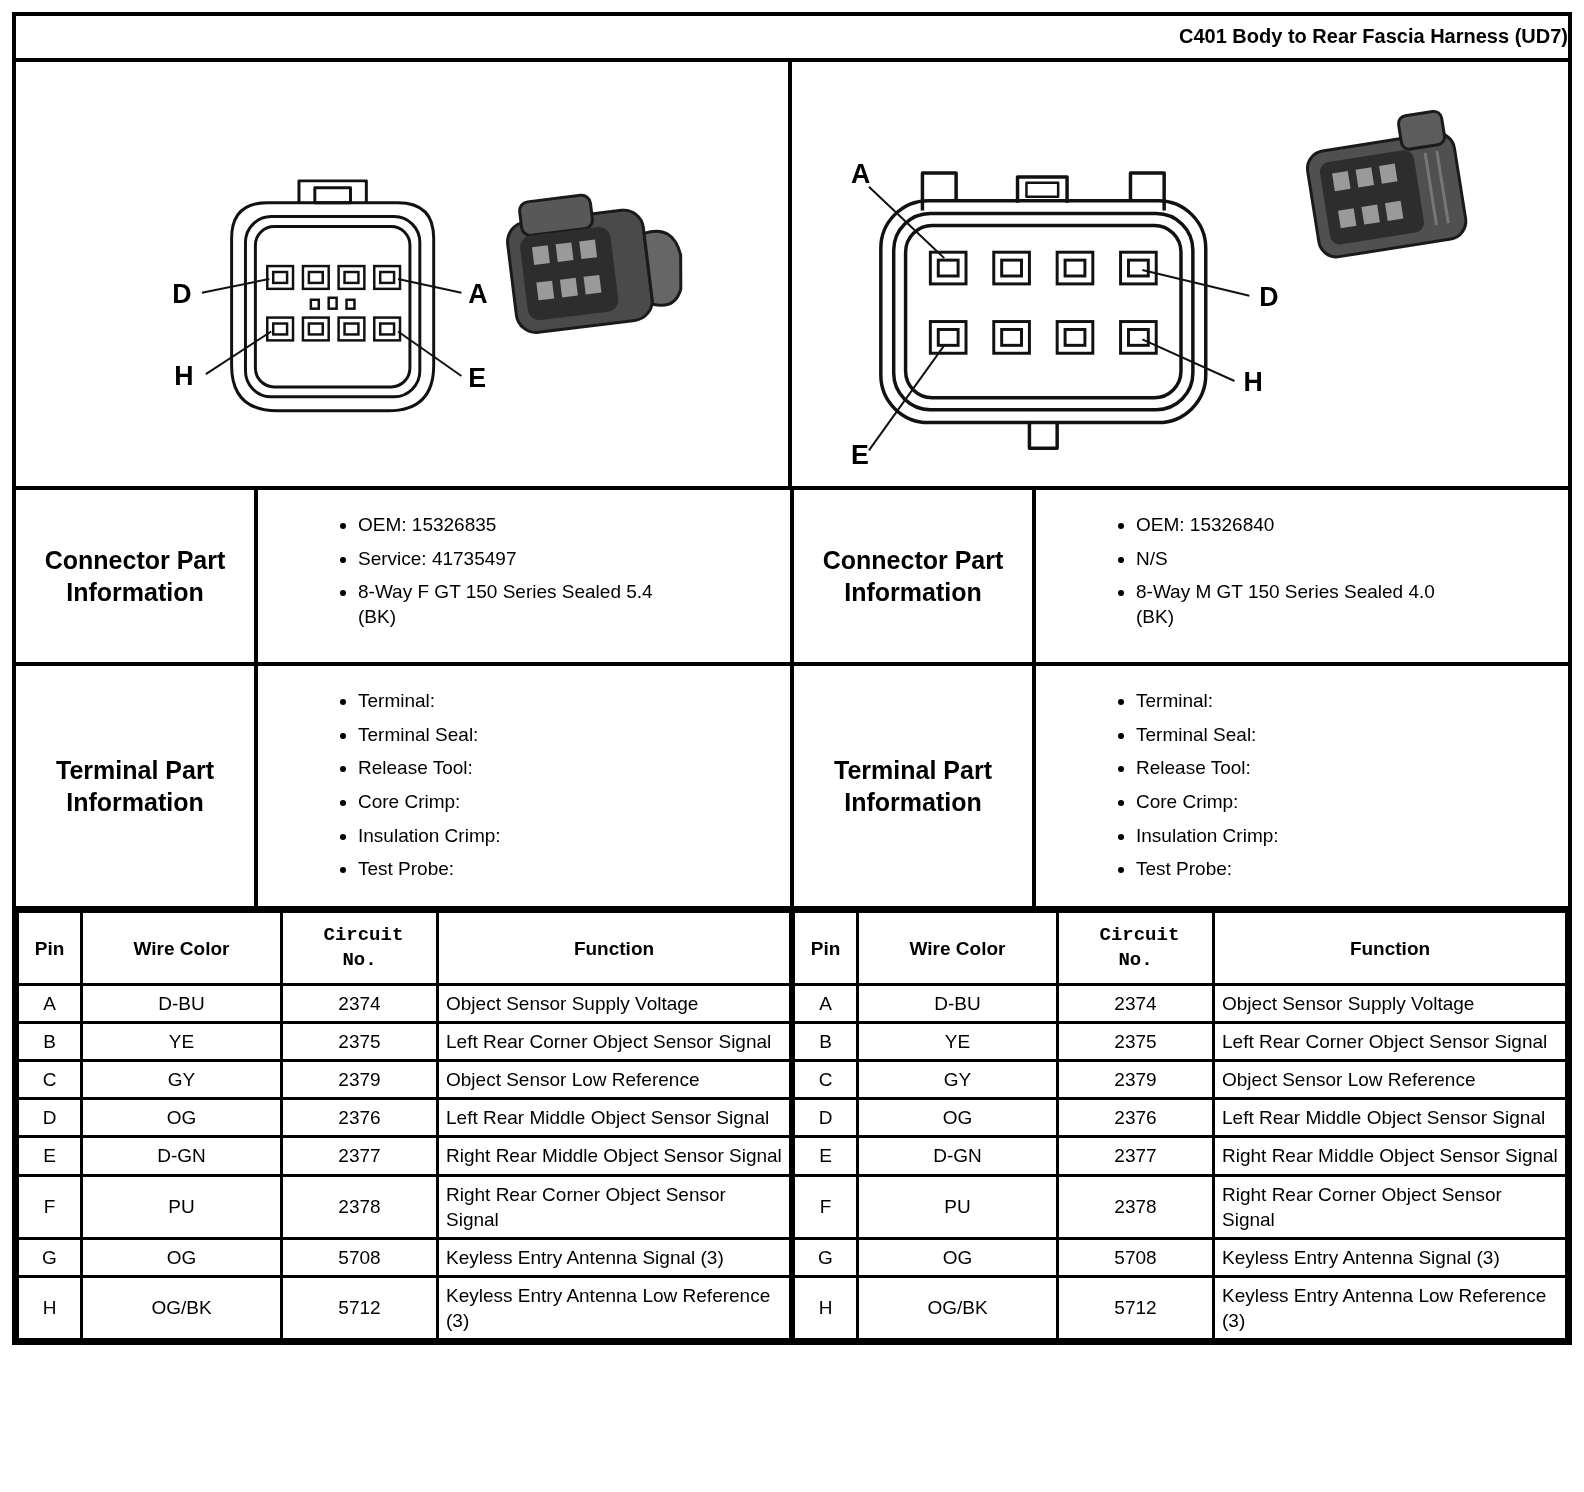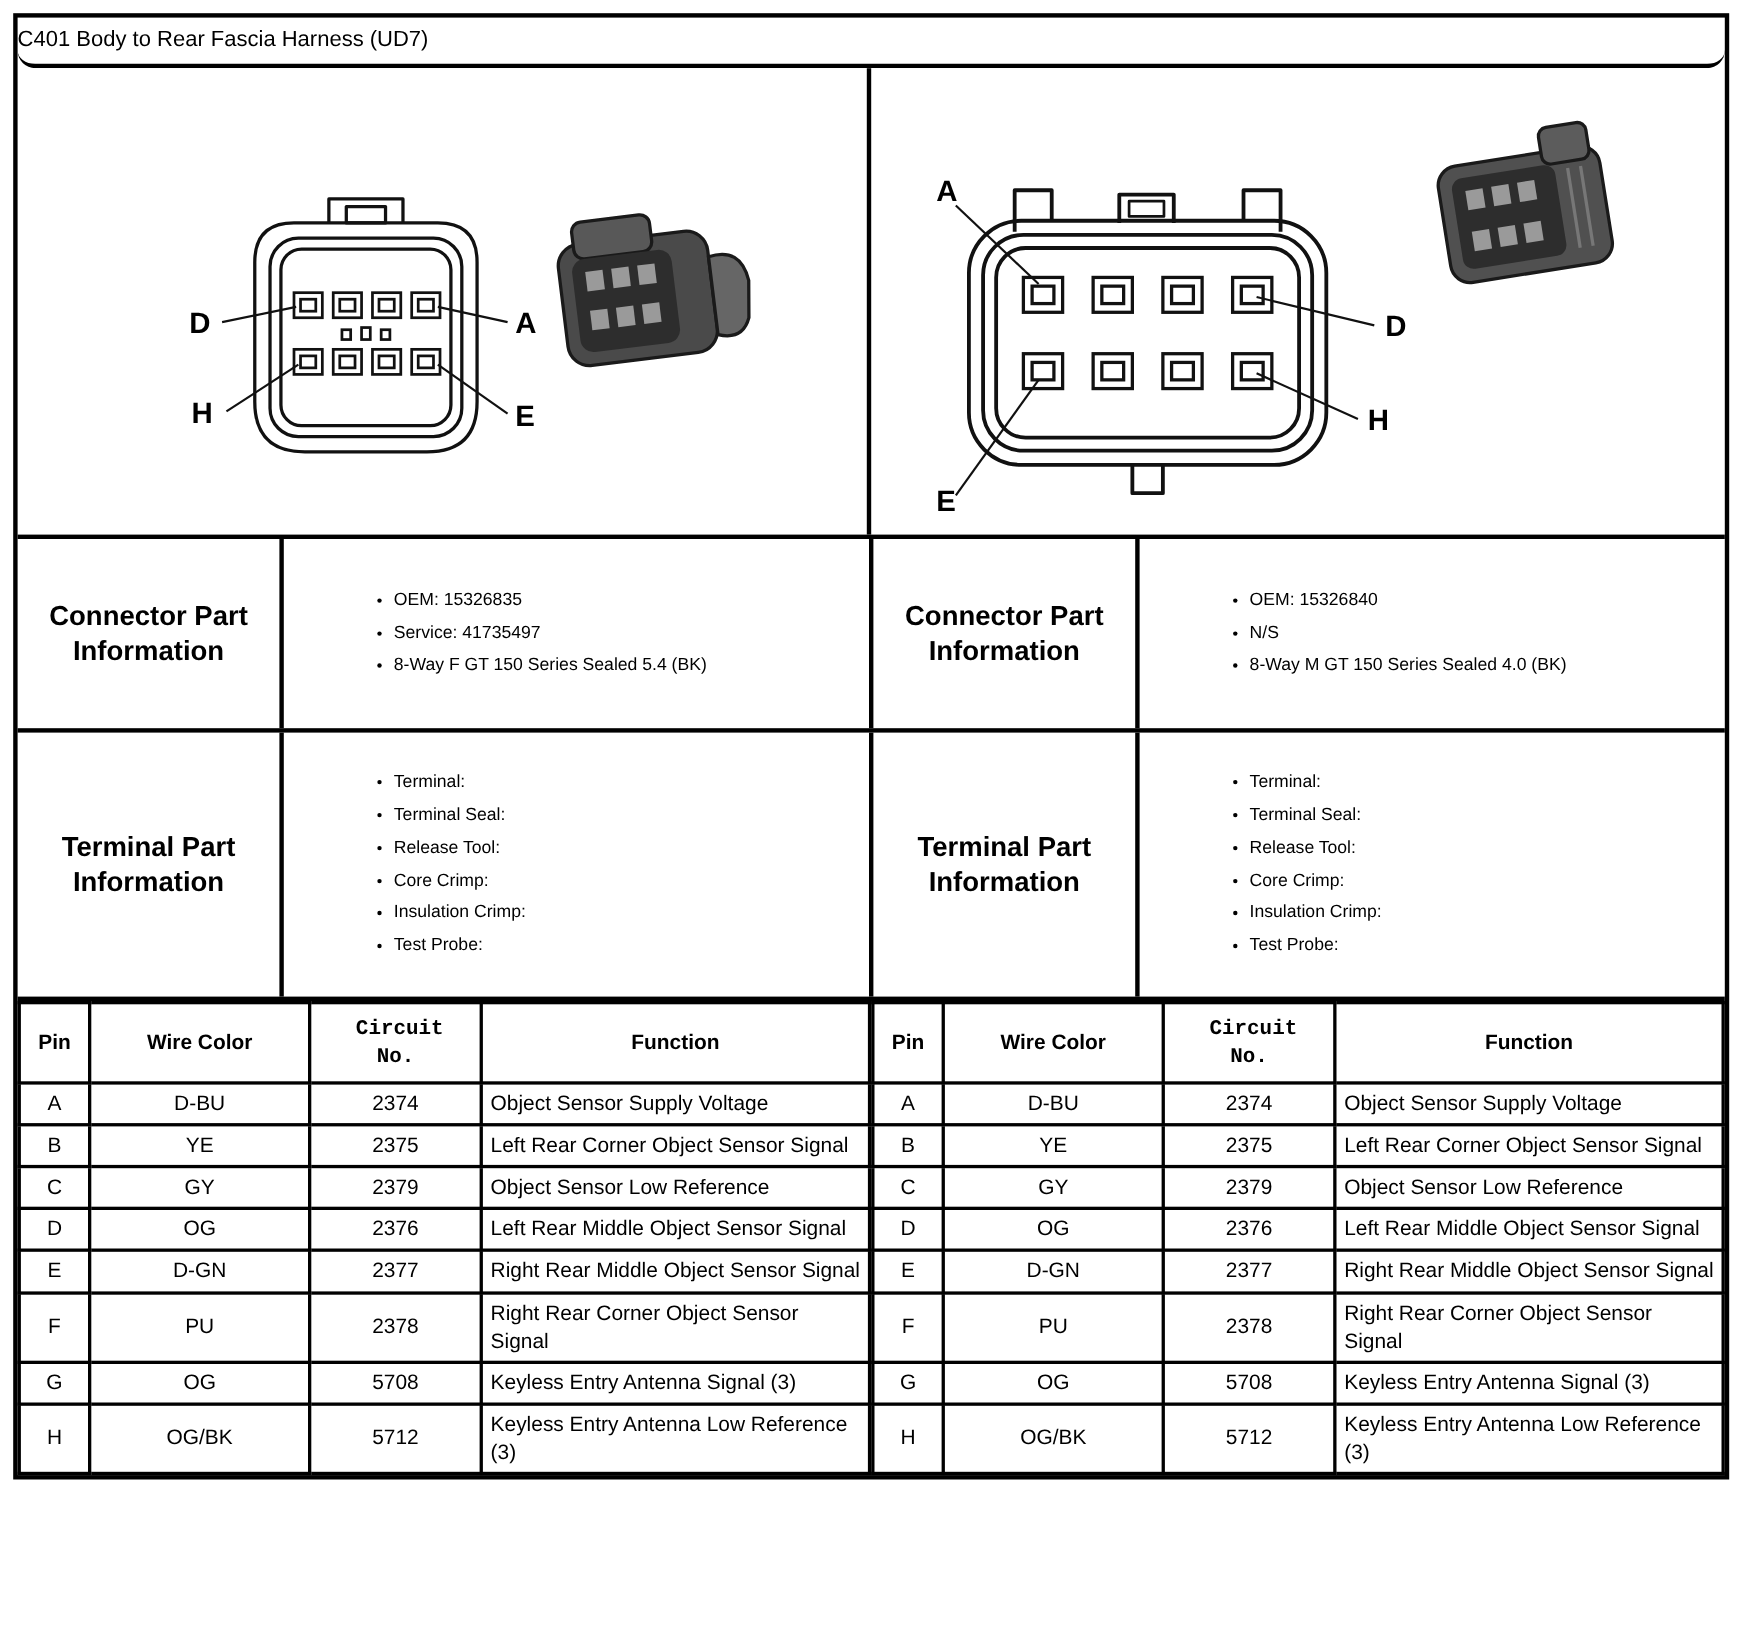--- a/index.html
+++ b/index.html
@@ -1,36 +1,36 @@
 <!DOCTYPE html>
 <html><head>
 <meta charset="utf-8">
 <style>
   * { box-sizing: border-box; }
   html, body { margin:0; padding:0; background:#ffffff; color:#000;
     font-family:"Liberation Sans","DejaVu Sans",sans-serif; }
   .page { width:1560px; margin:12px auto; border:4px solid #000; background:#fff; }
 
-  .title-bar { text-align:left; font-weight:400; font-size:20px;
-    padding:9px 0 10px; border-bottom:4px solid #000;border-radius:16px; }
+  .title-bar { text-align:right; font-weight:700; font-size:20px;
+    padding:9px 0 10px; border-bottom:4px solid #000; }
 
   .diagrams { display:flex; height:428px; border-bottom:4px solid #000; }
   .diagram-cell { width:50%; height:100%; }
   .diagram-cell.first { border-right:4px solid #000; }
   .diagram-cell svg { display:block; width:100%; height:100%; }
   svg text.lbl { font-family:"Liberation Sans","DejaVu Sans",sans-serif;
     font-size:27px; font-weight:700; fill:#000; }
 
   .info-row { display:flex; align-items:stretch; border-bottom:4px solid #000; }
   .info-row.connector-row { min-height:176px; }
   .info-row.terminal-row { min-height:244px; }
   .divider-r { border-right:4px solid #000; }
   .info-label { flex:0 0 242px; display:flex; align-items:center; justify-content:center;
     text-align:center; font-weight:700; font-size:25px; line-height:1.3; padding:10px; }
-  .info-content { flex:1; display:flex; align-items:center; font-size:16px; }
+  .info-content { flex:1; display:flex; align-items:flex-start; font-size:19px; }
   .info-content ul { margin:14px 0; padding-left:100px; }
   .info-content li { margin:9px 0; line-height:1.3; max-width:330px; }
 
   .tables { display:flex; }
   .pin-table { width:50%; border-collapse:collapse; table-layout:fixed; }
   .pin-table th, .pin-table td { border:3px solid #000; padding:5px 7px;
     font-size:19px; line-height:1.32; vertical-align:middle; }
   .pin-table th { font-weight:700; text-align:center; padding:10px 6px; }
   .pin-table td.c { text-align:center; }
   .hdr-circuit { display:inline-block; max-width:72px;font-family:Liberation Mono, monospace; }

